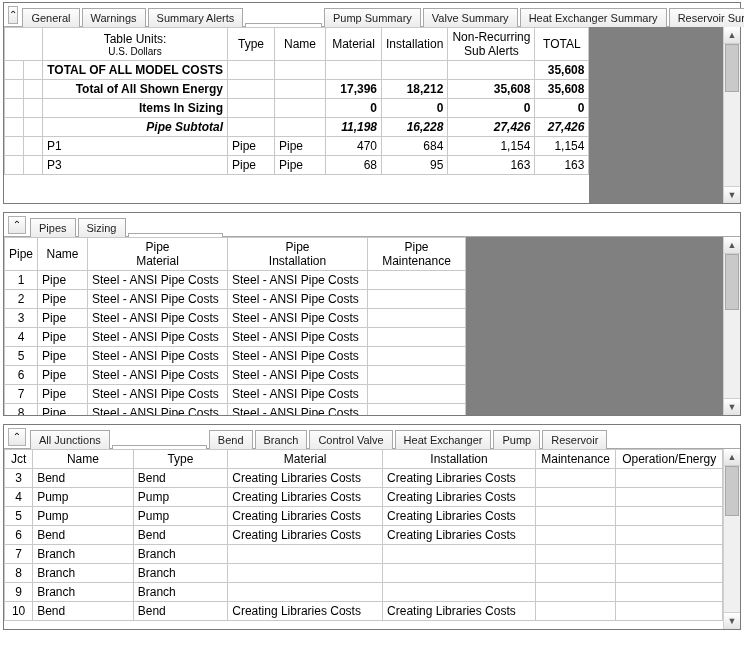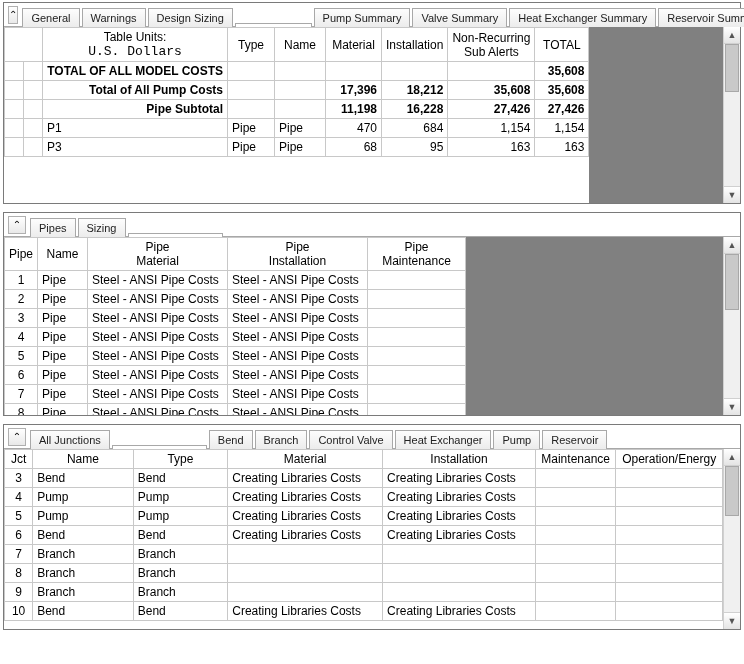--- a/index.html
+++ b/index.html
@@ -98,23 +98,23 @@
   table.grid th {
     background: #fff;
     font-weight: normal;
     text-align: center;
     vertical-align: middle;
   }
   .rowhdr { background:#fff; text-align:center; }
   .num { text-align:right;margin-top:24px; }
   .bold { font-weight:bold;text-align:right; }
   .dbl-top td, .dbl-top th { border-top: 3px double #000; }
-  .thick-bot td, .thick-bot th { border-bottom: 2px solid #000; }
+  .thick-bot td, .thick-bot th { border-bottom: 2px solid #000; font-style: italic; }
   .p1-hdr { text-align:center;margin-top:44px; }
-  .p1-hdr-sub { font-size:13px;font-family:Liberation Mono, monospace; }
+  .p1-hdr-sub { font-size:10px; }
 
   
   .p1 col.c0{width:19px;} .p1 col.c1{width:19px;}
   .p1 col.c2{width:185px;} .p1 col.c3{width:47px;}
   .p1 col.c4{width:51px;} .p1 col.c5{width:56px;}
   .p1 col.c6{width:64px;} .p1 col.c7{width:83px;}
   .p1 col.c8{width:54px;}
 
   
   .p2 col.c0{width:30px;} .p2 col.c1{width:50px;}
@@ -129,21 +129,21 @@
 </style>
 </head>
 <body>
 
 <div class="panel">
   <div class="tabbar">
     <div class="collapse-btn">⌃</div>
 
     <div class="tab">General</div>
       <div class="tab">Warnings</div>
-      <div class="tab">Design Sizing</div>
+      <div class="tab">Summary Alerts</div>
       <div class="tab active">Cost Report</div>
       <div class="tab">Pump Summary</div>
       <div class="tab">Valve Summary</div>
       <div class="tab">Heat Exchanger Summary</div>
       <div class="tab">Reservoir Summary</div>
   </div>
   <div class="pane" style="height:176px;">
     <div class="grid-wrap" style="flex:none;">
       <table class="grid p1">
         <colgroup>
@@ -183,27 +183,38 @@
               <td></td>
               <td></td>
               <td class="num bold"></td>
               <td class="num bold"></td>
               <td class="num bold"></td>
               <td class="num bold">35,608</td>
             </tr>
             <tr>
               <td class="rowhdr"></td>
               <td class="rowhdr"></td>
-              <td class="bold">Total of All Pump Costs</td>
+              <td class="bold">Total of All Shown Energy</td>
               <td></td>
               <td></td>
               <td class="num bold">17,396</td>
               <td class="num bold">18,212</td>
               <td class="num bold">35,608</td>
               <td class="num bold">35,608</td>
+            </tr>
+            <tr>
+              <td class="rowhdr"></td>
+              <td class="rowhdr"></td>
+              <td class="bold">Items In Sizing</td>
+              <td></td>
+              <td></td>
+              <td class="num bold">0</td>
+              <td class="num bold">0</td>
+              <td class="num bold">0</td>
+              <td class="num bold">0</td>
             </tr>
             <tr class="thick-bot">
               <td class="rowhdr"></td>
               <td class="rowhdr"></td>
               <td class="bold">Pipe Subtotal</td>
               <td></td>
               <td></td>
               <td class="num bold">11,198</td>
               <td class="num bold">16,228</td>
               <td class="num bold">27,426</td>

